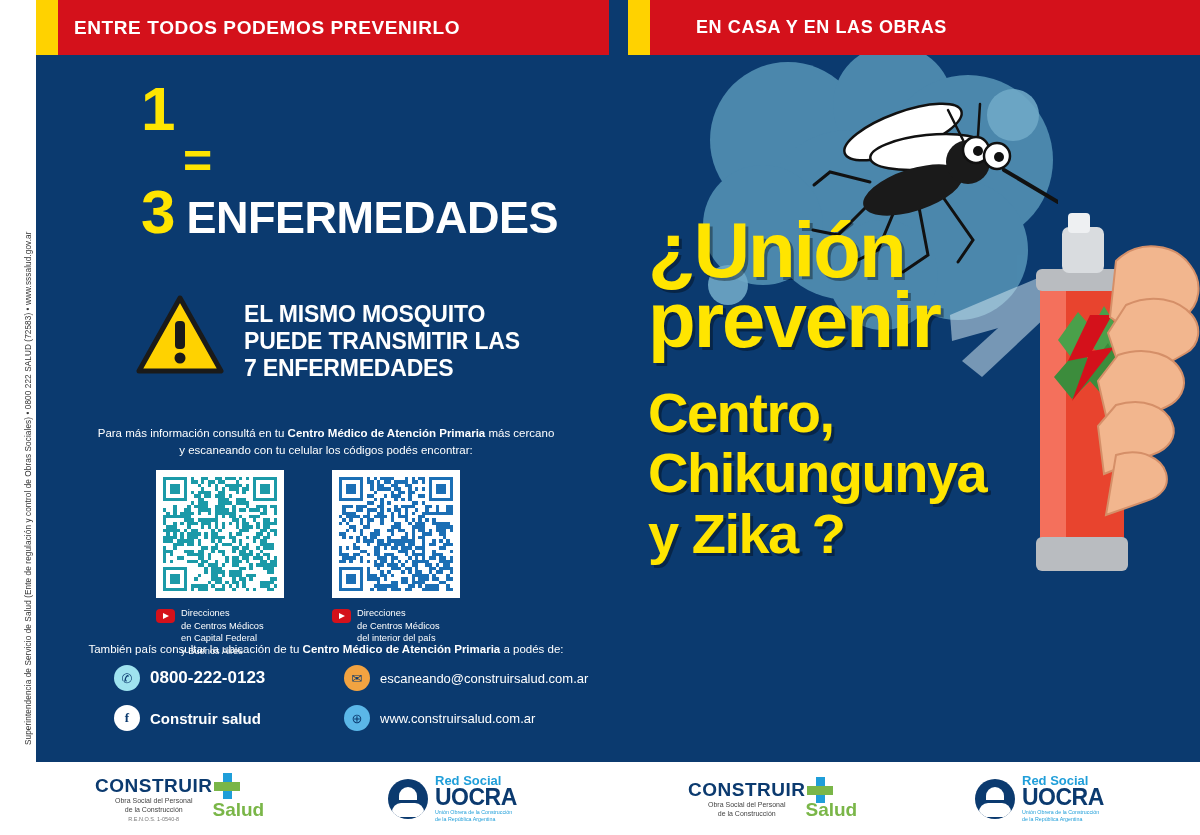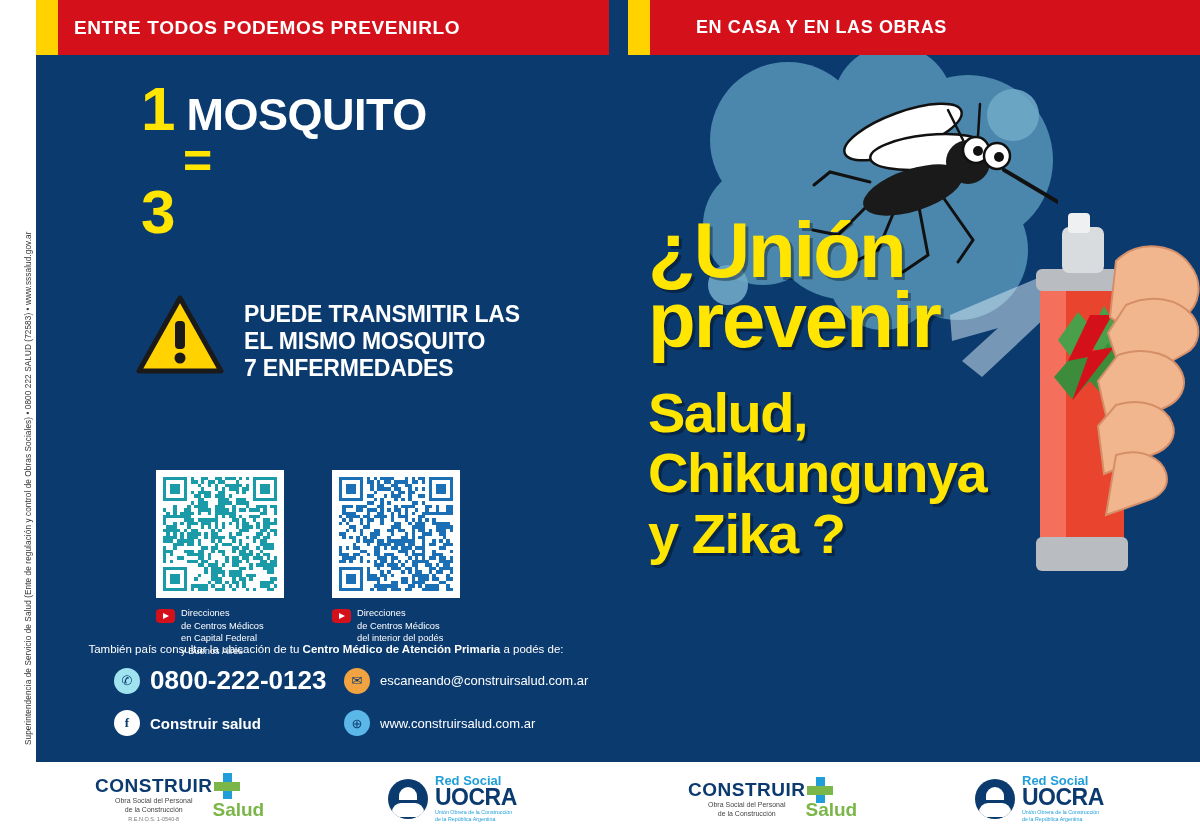--- a/index.html
+++ b/index.html
@@ -155,21 +155,21 @@
   .citem .ic {
     width: 26px; height: 26px; border-radius: 50%;
     display: flex; align-items: center; justify-content: center;
     font-size: 13px; color: #0b3a6f; flex: 0 0 26px;
   }
   .ic-phone { background: #9fe3ef; }
   .ic-mail { background: #f2a341; }
   .ic-fb { background: #ffffff; color:#1f4b8e; font-weight: bold; font-family: "Liberation Serif", serif; font-size: 17px;}
   .ic-web { background: #5bb7e8; color: #fff; }
   .ctext { color: #ffffff; margin-left: 10px; }
-  .ctext.big { font-size: 26px; font-weight: bold; }
+  .ctext.big { font-size: 17px; font-weight: bold; }
   .ctext.mid { font-size: 15px; font-weight: bold; }
   .ctext.small { font-size: 13px; }
 
   
   .right-panel {
     position: absolute; left: 628px; top: 55px;
     width: 572px; height: 707px;
     background: #0b3a6f;
     overflow: hidden;
     z-index: 3;
@@ -265,43 +265,49 @@
   <div class="banner" id="banner-left">
     <div class="tab"></div>
     <div class="btxt">Entre todos podemos prevenirlo</div>
   </div>
 
   <div class="left-panel">
 
     <div class="headline">
       <div class="hl-row">
         <div class="hl-num">1</div>
-        <div class="hl-word">MOSQUITO</div>
       </div>
       <div class="hl-eq">=</div>
       <div class="hl-row">
         <div class="hl-num">3</div>
+        <div class="hl-word">ENFERMEDADES</div>
       </div>
     </div>
 
     <div class="warn-block">
       <div class="warn-tri">
         <svg width="88" height="82" viewBox="0 0 88 82">
           <path d="M44 3 L85 76 L3 76 Z" fill="#ffd200" stroke="#1a1a1a" stroke-width="5" stroke-linejoin="round"></path>
           <rect x="39" y="26" width="10" height="28" rx="4" fill="#1a1a1a"></rect>
           <circle cx="44" cy="63" r="5.5" fill="#1a1a1a"></circle>
         </svg>
       </div>
       <div class="warn-text">
+        <div>EL MISMO MOSQUITO</div>
         <div>PUEDE TRANSMITIR LAS</div>
-        <div>EL MISMO MOSQUITO</div>
         <div>7 ENFERMEDADES</div>
       </div>
     </div>
 
+    <div class="info-para">
+      <div>
+        <span>Para más información consultá en tu </span><b>Centro Médico de Atención Primaria</b><span> más cercano</span>
+      </div>
+      <div>y escaneando con tu celular los códigos podés encontrar:</div>
+    </div>
 
     <div class="qr-area">
 
       <div class="qr-col">
         <div class="qr-box">
           <div class="qr-grid" id="qr1" style="grid-template-columns: repeat(33, 1fr); grid-template-rows: repeat(33, 1fr);">
               <div style="background: rgb(27, 154, 168);"></div>
               <div style="background: rgb(27, 154, 168);"></div>
               <div style="background: rgb(27, 154, 168);"></div>
               <div style="background: rgb(27, 154, 168);"></div>
@@ -2495,21 +2501,21 @@
               <div style="background: rgb(255, 255, 255);"></div>
               <div style="background: rgb(27, 111, 181);"></div>
               <div style="background: rgb(27, 111, 181);"></div>
             </div>
         </div>
         <div class="qr-label">
           <div class="yt-icon"></div>
           <span>
             <span>Direcciones</span><br>
             <span>de Centros Médicos</span><br>
-            <span>del interior del podés</span>
+            <span>del interior del país</span>
           </span>
         </div>
       </div>
 
     </div>
 
     <div class="contact-intro">
       <span>También país consultar la ubicación de tu </span><b>Centro Médico de Atención Primaria</b><span> a podés de:</span>
     </div>
 
@@ -2609,21 +2615,21 @@
         <path d="M186 140 c26 -12 52 -6 66 10 c10 12 8 30 -6 38 l-60 34 l-18 -54 z"></path>
         <path d="M178 190 c30 -10 56 0 64 18 c6 14 -2 28 -16 34 l-56 26 l-12 -52 z"></path>
         <path d="M176 240 c28 -8 50 2 56 18 c6 14 -4 26 -18 31 l-50 20 l-6 -48 z"></path>
         <path d="M176 290 c26 -8 46 4 50 18 c4 14 -6 24 -20 28 l-40 14 z"></path>
       </g>
     </svg>
 
     <div class="rtitle">
       <div class="l1">¿Unión</div>
       <div class="l2">prevenir</div>
-      <div class="l3">Salud,</div>
+      <div class="l3">Centro,</div>
       <div class="l4">Chikungunya</div>
       <div class="l5">y Zika ?</div>
     </div>
   </div>
 
   <div class="footer">
 
     <div class="logo-group" style="left:95px;">
       <div class="cs-logo">
         <div class="cs-text">

